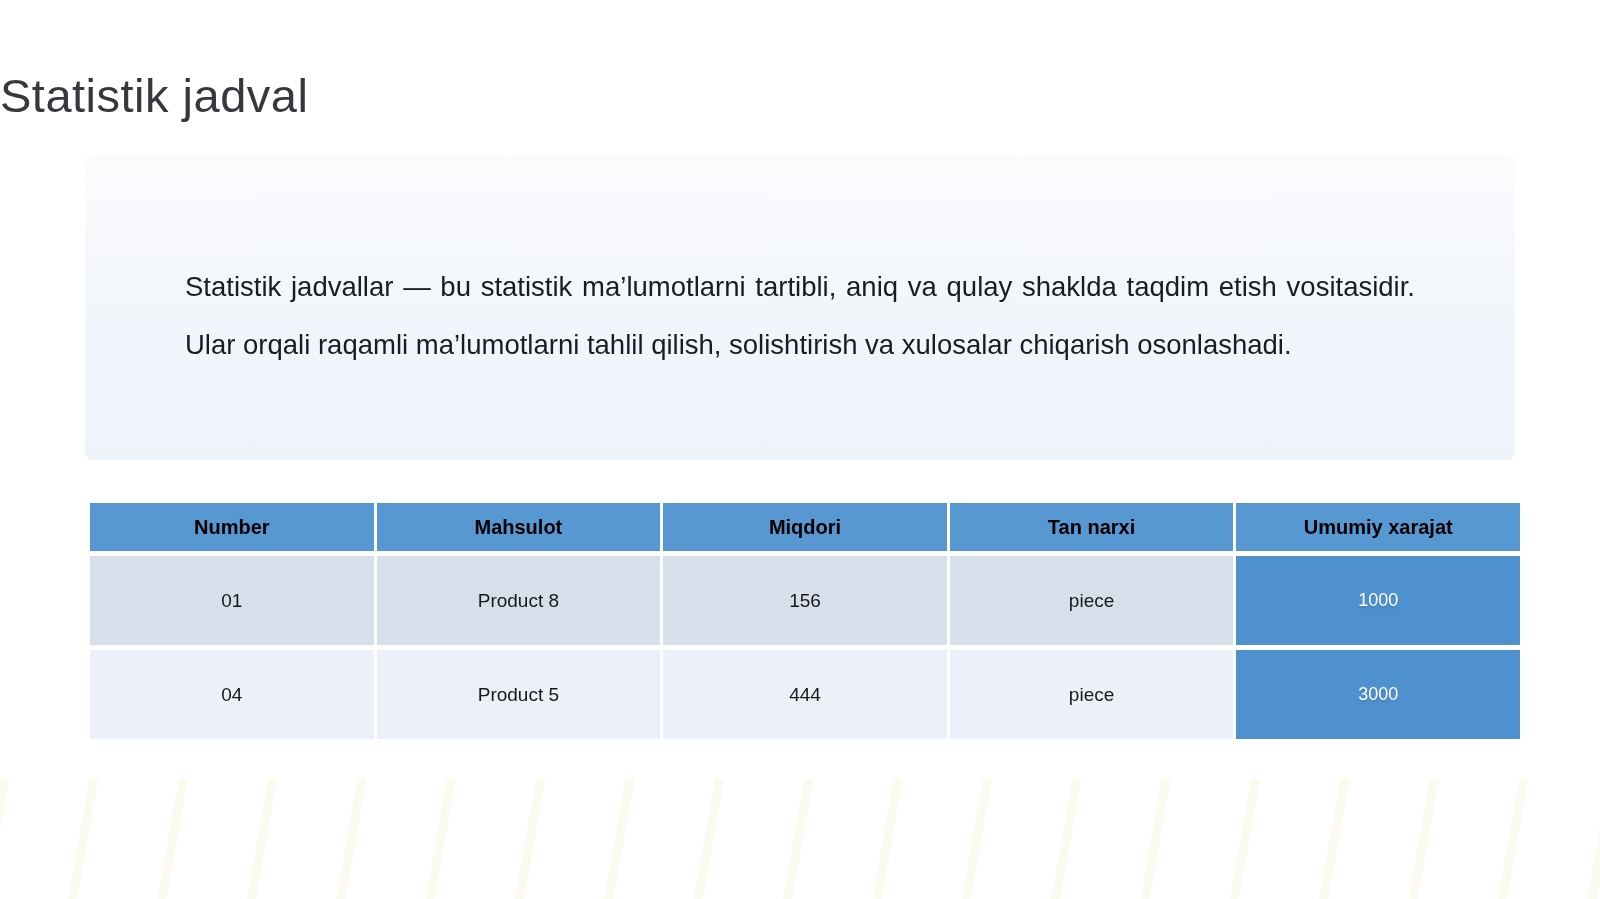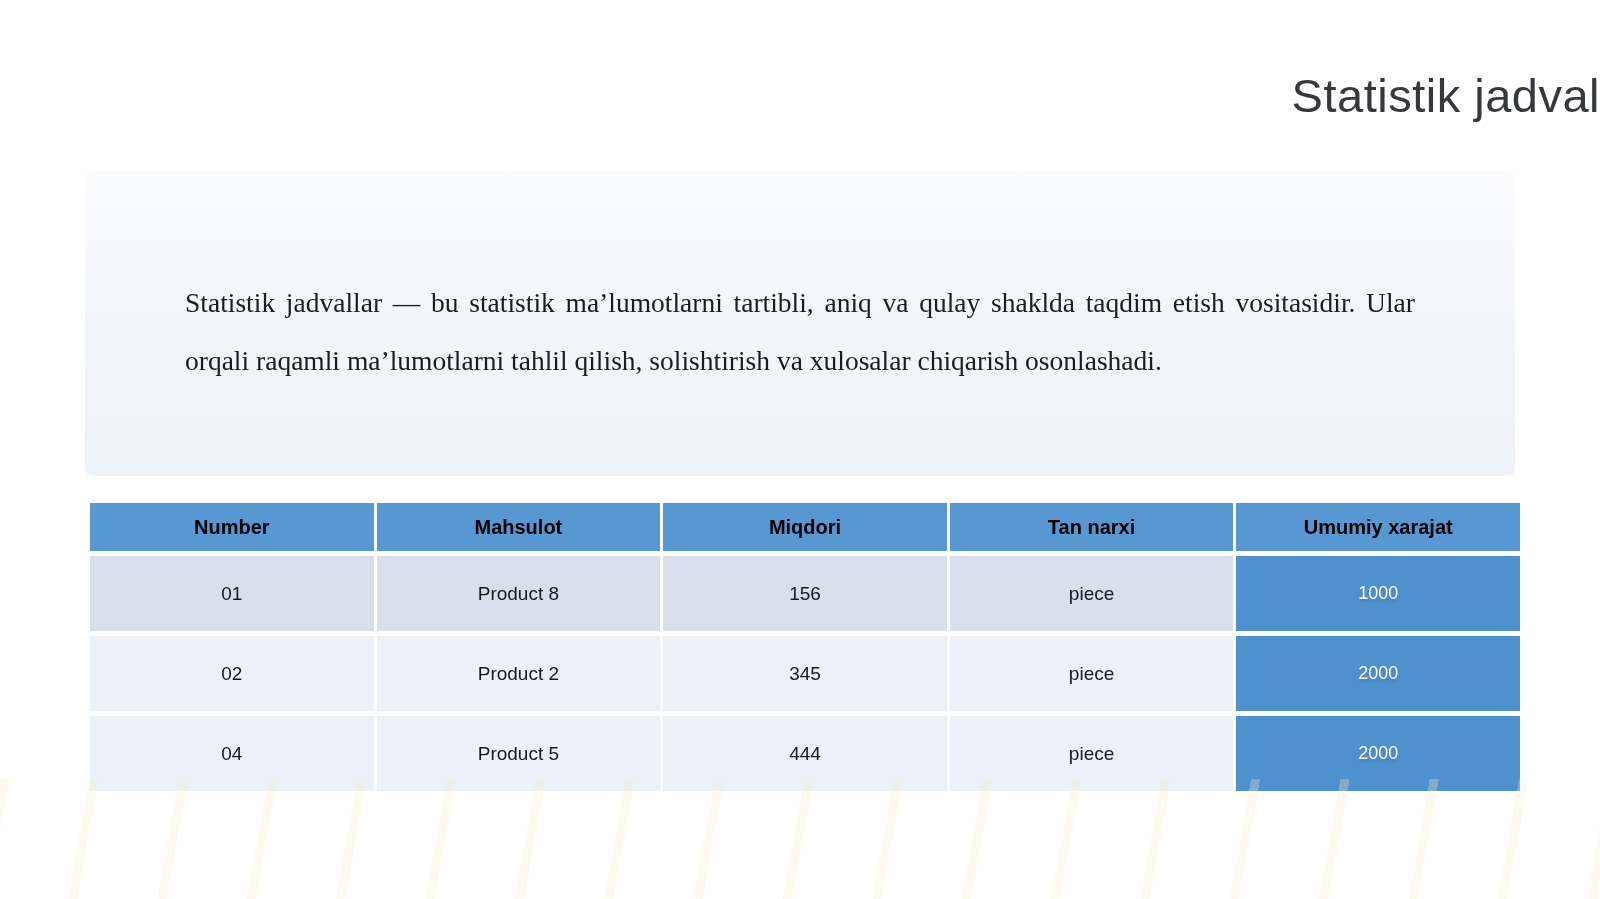--- a/index.html
+++ b/index.html
@@ -30,37 +30,36 @@
     opacity: 0.55;
     pointer-events: none;
   }
 
   .slide-title {
     position: absolute;
     top: 68px;
     left: 0;
     right: 0;
     margin: 0;
-    text-align: right;
+    text-align: left;
     font-size: 47px;
     font-weight: 400;
     letter-spacing: 0.5px;
     color: #35383d;
   }
 
   .intro-panel {
     position: absolute;
-    top: 170px;
+    top: 154px;
     left: 85px;
     width: 1430px;
     height: 306px;
     border-radius: 8px;
     background: linear-gradient(180deg, #fbfcfe 0%, #f3f6fb 45%, #eef2f9 100%);
     box-sizing: border-box;
-    font-family: Liberation Serif, serif;
   }
 
   .intro-text {
     margin: 0;
     padding: 104px 100px 0 100px;
     font-size: 27.5px;
     line-height: 58px;
     text-align: justify;
     color: #1a1c1f;
   }
@@ -89,21 +88,21 @@
     vertical-align: middle;
     padding: 0;
   }
 
   .stats-table td {
     height: 59px;
     font-size: 19px;
     text-align: center;
     vertical-align: middle;
     color: #17191d;
-    padding: 8px;
+    padding: 15px;
   }
 
   .stats-table tr.odd  td { background: var(--row-odd,  #d6dfea); }
   .stats-table tr.even td { background: var(--row-even, #ecf0f8); }
 
   .stats-table td.total-cell {
     background: var(--total-blue, #4f90cf) !important;
     color: #ffffff;
     font-weight: 400;
     font-size: 18px;
@@ -132,30 +131,23 @@
     </thead>
     <tbody>
         <tr class="odd">
           <td>01</td>
           <td>Product 8</td>
           <td>156</td>
           <td>piece</td>
           <td class="total-cell">1000</td>
         </tr>
         <tr class="even">
-          <td>02</td>
-          <td>Product 2</td>
-          <td>345</td>
-          <td>piece</td>
-          <td class="total-cell">2000</td>
-        </tr>
-        <tr class="even">
           <td>04</td>
           <td>Product 5</td>
           <td>444</td>
           <td>piece</td>
-          <td class="total-cell">2000</td>
+          <td class="total-cell">3000</td>
         </tr>
       </tbody>
   </table>
 </div>
 
 <div class="watermark"></div>
 
 </body></html>

